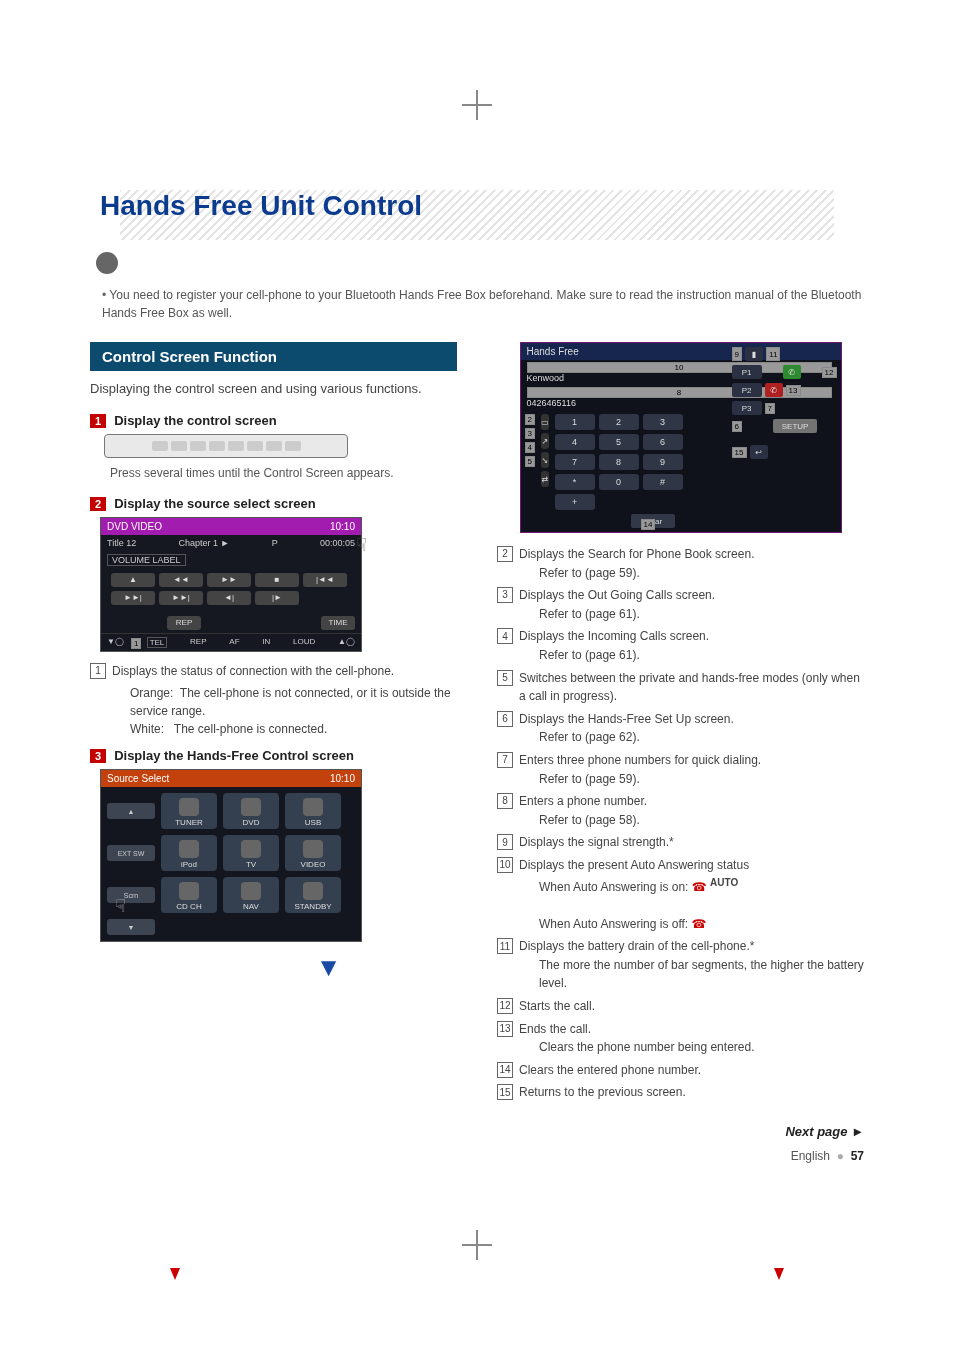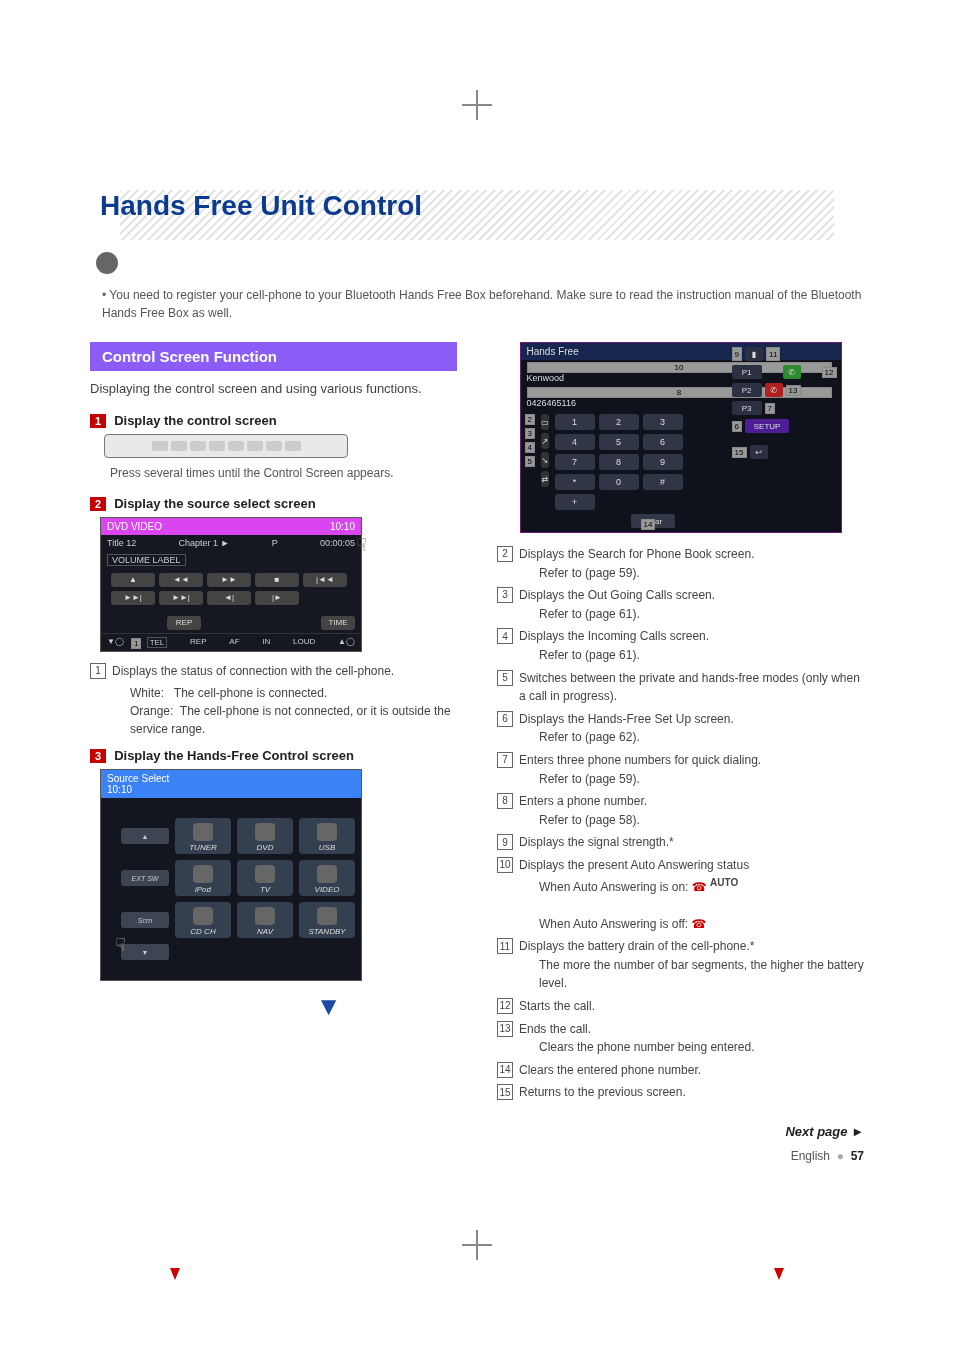--- a/index.html
+++ b/index.html
@@ -62,21 +62,21 @@
     line-height: 1.5;
   }
   ul.notes li::before { content: "• "; color: #666; }
   .columns {
     display: flex;
     gap: 40px;
     align-items: flex-start;
   }
   .col { width: 50%; }
   .section-header {
-    background: #8b5cf6;
+    background: #0c4a6e;
     color: #fff;
     font-weight: bold;
     font-size: 15px;
     padding: 6px 12px;
     margin-bottom: 8px;
   }
   .section-intro {
     font-size: 13px;
     color: #444;
     margin: 0 0 14px 0;
@@ -101,21 +101,21 @@
     color: #222;
   }
   .screenshot {
     width: 260px;
     border: 1px solid #555;
     margin: 6px 0 10px 10px;
     font-size: 9px;
     color: #ccc;
     background: #151821;
   }
-  .scr-dvd-header { background: #d946ef; color: #fff; padding: 3px 6px; font-size: 10px; }
+  .scr-dvd-header { background: #a21caf; color: #fff; padding: 3px 6px; font-size: 10px; }
   .scr-row { padding: 3px 6px; font-size: 9px; display: flex; justify-content: space-between; }
   .scr-btns { display: flex; flex-wrap: wrap; gap: 4px; padding: 4px 10px 8px; }
   .scr-btn { background: #444; border-radius: 3px; width: 44px; height: 14px; display: flex; align-items: center; justify-content: center; font-size: 8px; color:#ddd;}
   .scr-bottom { display:flex; justify-content:space-between; padding: 3px 6px; font-size:8px; }
   .small-caption {
     font-size: 12px;
     color: #555;
     margin: 6px 10px 14px 20px;
     line-height: 1.5;
   }
@@ -154,34 +154,34 @@
     font-size: 9px;
     color: #ddd;
   }
   .hf-title { background: #17264e; padding: 3px 6px; font-size:10px; }
   .hf-sub { padding: 2px 6px; font-size: 9px; }
   .hf-side-btn { background:#333; border-radius:3px; height:16px; display:flex;align-items:center;justify-content:center; font-size:8px; }
   .hf-key { background:#303646; border-radius:3px; height:16px; display:flex;align-items:center;justify-content:center; font-size:9px; }
   .hf-right { position:absolute; right:4px; top:4px; display:flex; flex-direction:column; gap:4px; }
   .hf-right .pbtn { background:#2b3142; width:30px; height:14px; font-size:8px; display:flex;align-items:center;justify-content:center; border-radius:2px; }
   .hf-right .iconbtn { background:#2b3142; width:18px; height:14px; display:flex;align-items:center;justify-content:center; border-radius:2px; font-size:8px;}
-  .hf-setup { background:#4c1d95; width:44px; height:14px; display:flex;align-items:center;justify-content:center; font-size:8px; border-radius:2px; }
+  .hf-setup { background:#737373; width:44px; height:14px; display:flex;align-items:center;justify-content:center; font-size:8px; border-radius:2px;margin-left:28px; }
   .hf-clear { background:#323848; width:44px; height:14px; display:flex;align-items:center;justify-content:center; font-size:8px; border-radius:2px; margin-left:110px; margin-bottom:4px;}
   .hf-callout {
     position:absolute;
     border:1px solid #888;
     background:#999;
     color:#000;
     font-size:8px;
     padding: 0 2px;
     display:flex;align-items:center;justify-content:center;
   }
   .source-select { width: 260px; margin:6px 0 10px 10px; border:1px solid #555; background:#14161f; font-size:9px; }
-  .ss-header { background:#3b82f6; padding:3px 6px; font-size:10px; color:#fff; display:flex; justify-content:space-between;flex-direction:column;}
-  .ss-grid { display:grid; grid-template-columns: 48px repeat(3, 56px) 30px; gap:6px; padding:20px; align-items:center;font-style:italic;}
+  .ss-header { background:#c2410c; padding:3px 6px; font-size:10px; color:#fff; display:flex; justify-content:space-between;}
+  .ss-grid { display:grid; grid-template-columns: 48px repeat(3, 56px) 30px; gap:6px; padding:6px; align-items:center;}
   .ss-btn { background:#34404f; border-radius:4px; height:34px; display:flex; flex-direction:column; align-items:center; justify-content:flex-end; color:#ddd; font-size:8px; padding-bottom:2px;}
   .ss-btn .ic { width:20px;height:18px; background:#666; border-radius:4px; margin-bottom:2px;}
   .ss-side { background:#3d4452; border-radius:3px; height:16px; display:flex;align-items:center;justify-content:center; font-size:7px; color:#ccc;}
   .next-page {
     text-align: right;
     font-style: italic;
     font-weight: bold;
     font-size: 13px;
     margin-top: 22px;
     color:#222;
@@ -289,26 +289,26 @@
         <span style="position:absolute;right:-6px;top:16px;font-size:18px;color:#666;">☟</span>
       </div>
 
       <ul class="status-list">
         <li>
           <span class="boxed-num">1</span>
           <span>Displays the status of connection with the cell-phone.</span>
         </li>
       </ul>
       <div class="substatus">
+        <span>Orange:</span>&nbsp;
+        <span>The cell-phone is not connected, or it is outside the service range.</span>
+      </div>
+      <div class="substatus">
         <span>White:</span>&nbsp;&nbsp;
         <span>The cell-phone is connected.</span>
-      </div>
-      <div class="substatus">
-        <span>Orange:</span>&nbsp;
-        <span>The cell-phone is not connected, or it is outside the service range.</span>
       </div>
 
       <div class="step">
         <span class="step-num">3</span>
         <span class="step-title">Display the Hands-Free Control screen</span>
       </div>
 
       <div class="source-select" style="position:relative;">
         <div class="ss-header">
           <span>Source Select</span>

